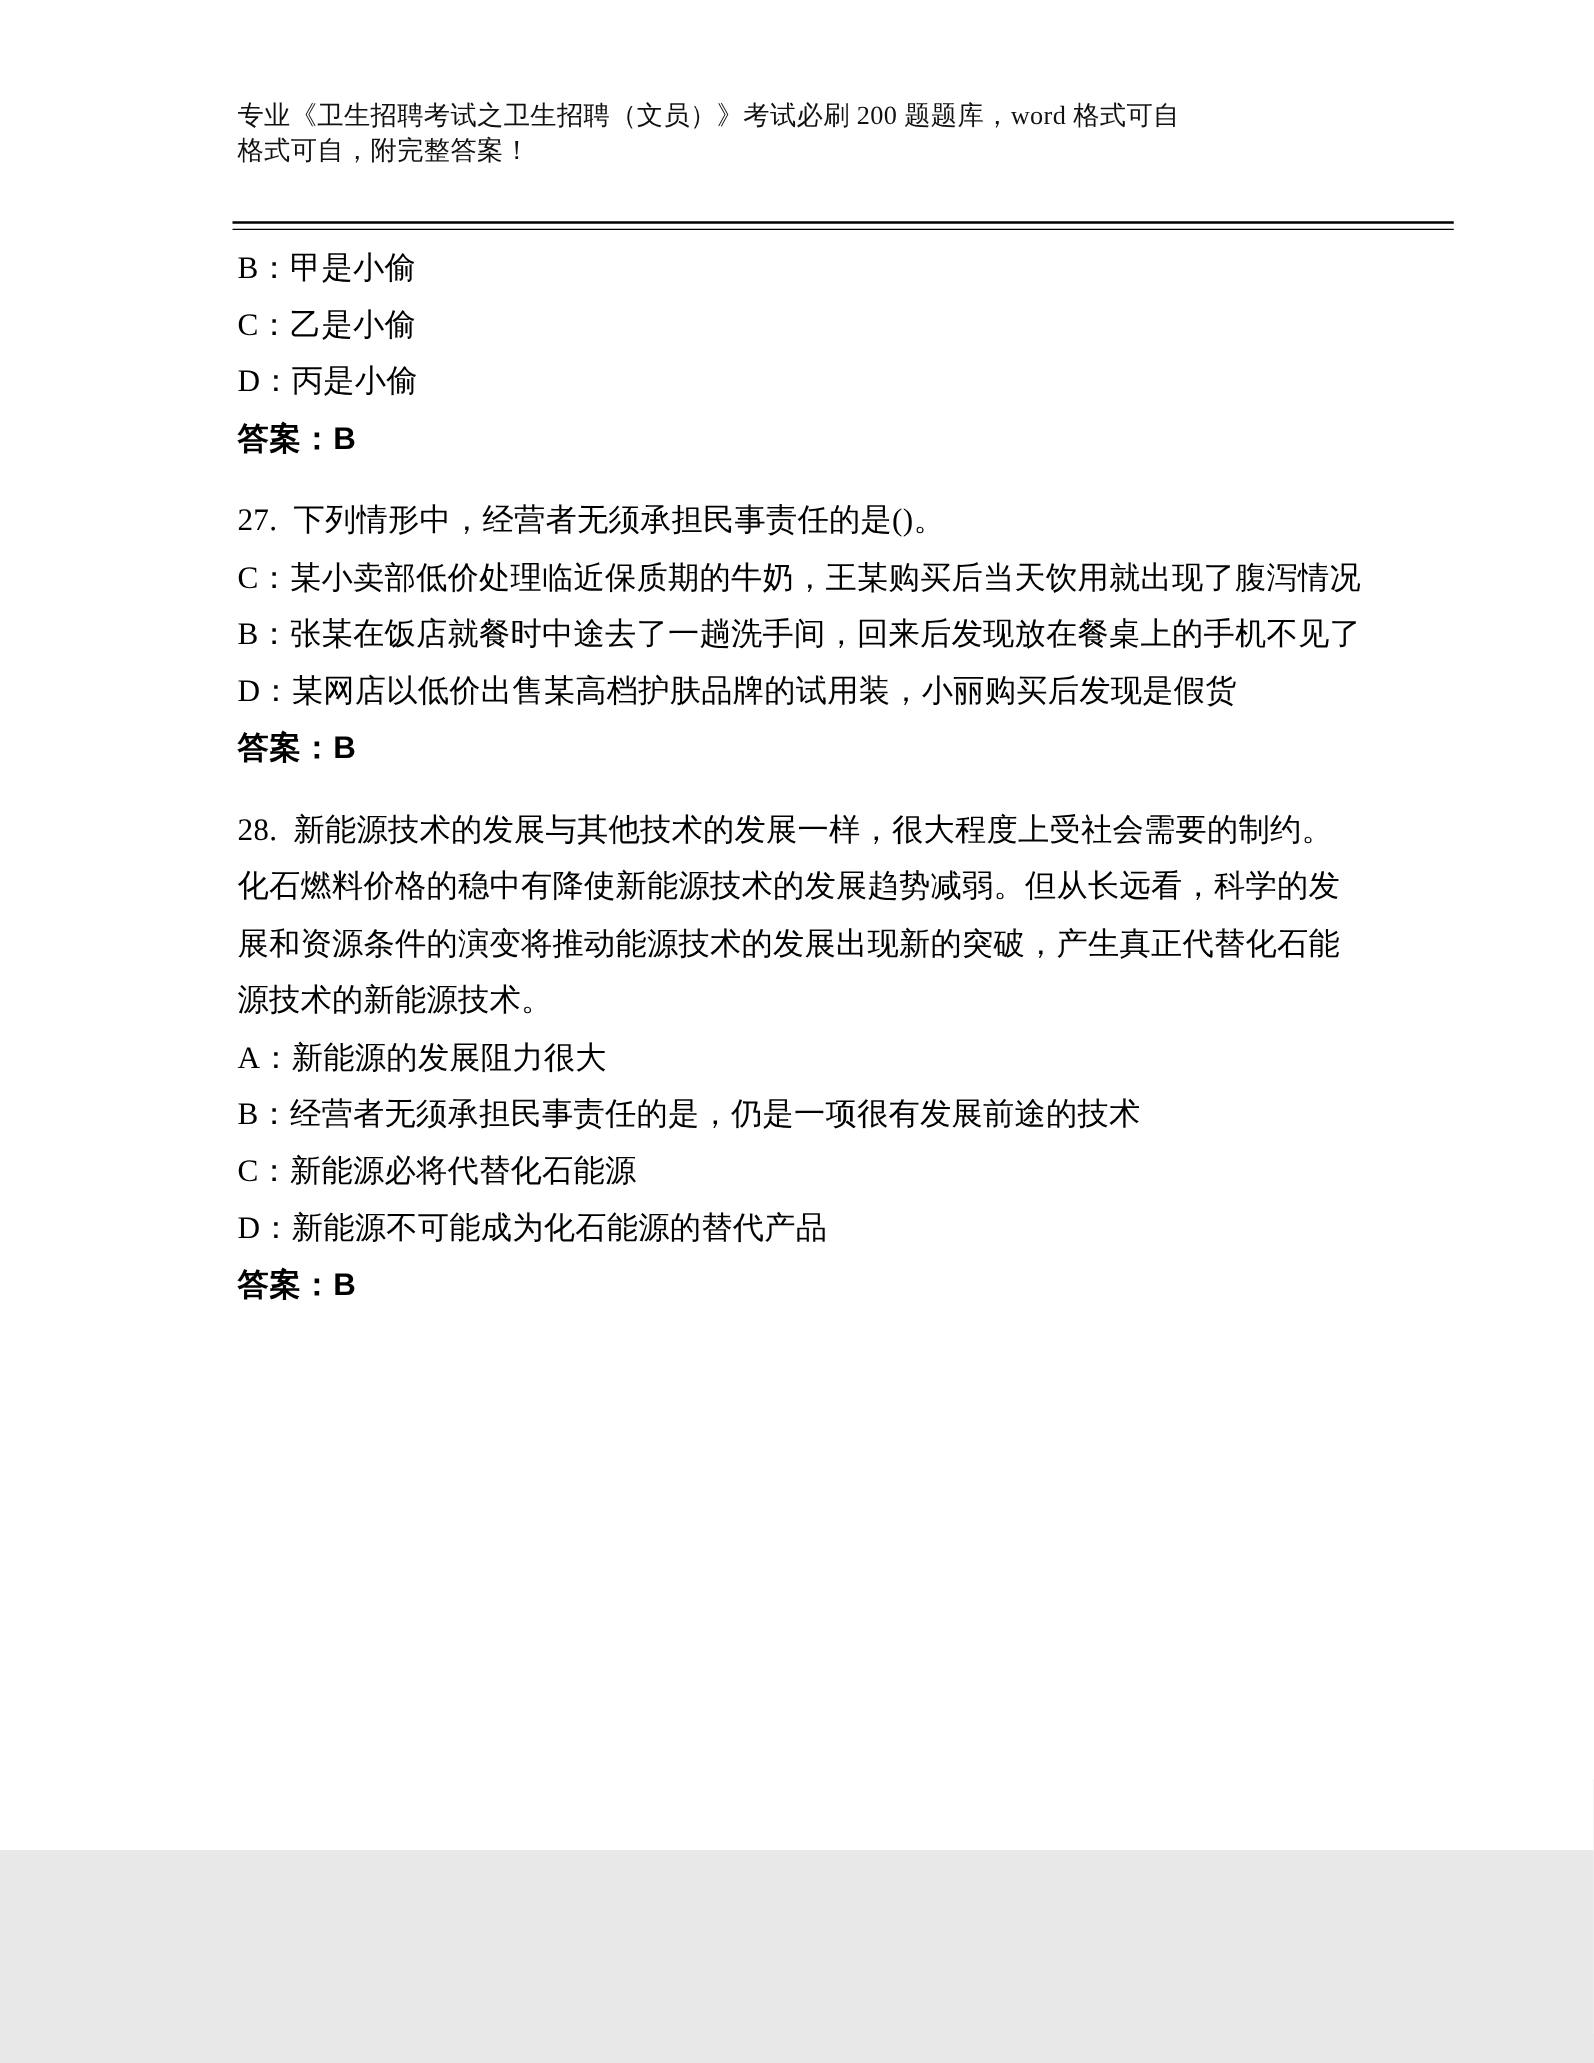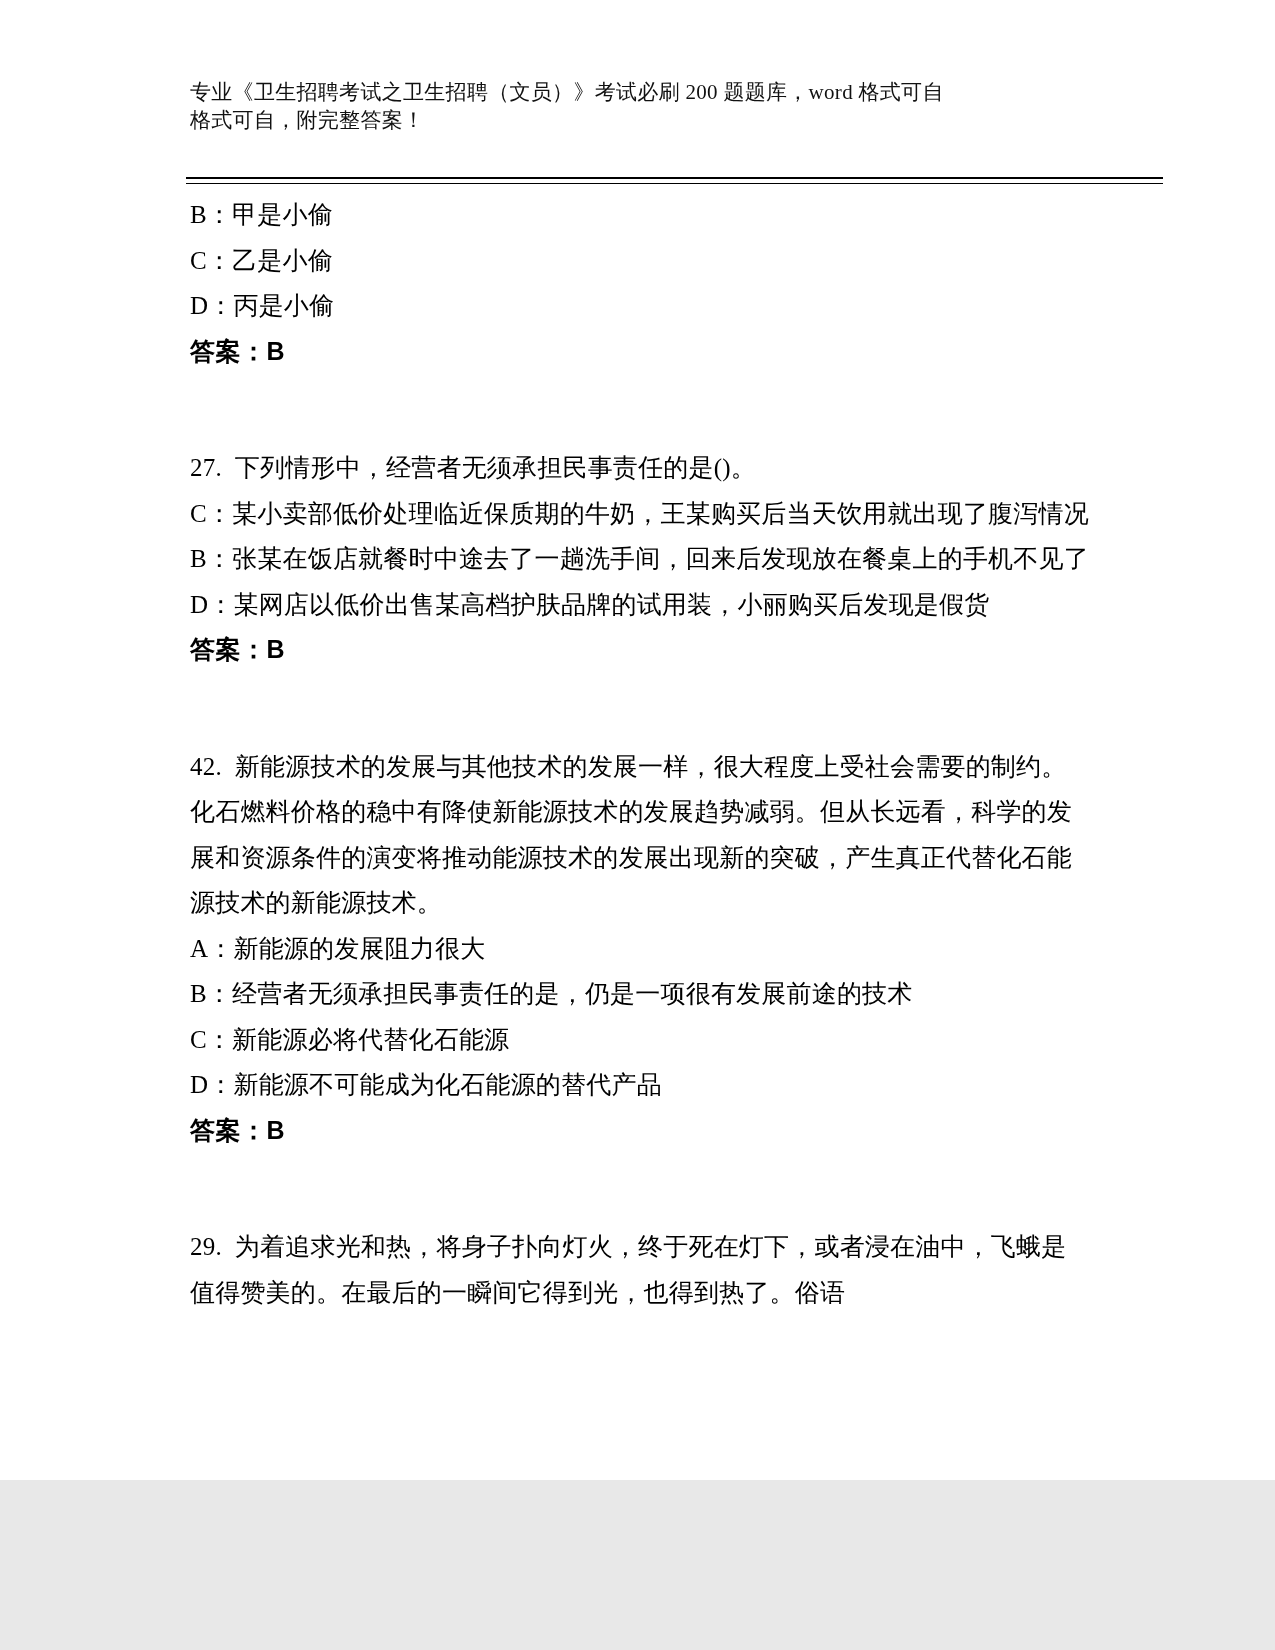--- a/index.html
+++ b/index.html
@@ -23,21 +23,21 @@
     border-top:2px solid #000000;
     border-bottom:1px solid #000000;
   }
   .doc-body{
     position:absolute;left:190px;top:192px;width:900px;
     font-size:25px;line-height:45.5px;letter-spacing:0.2px;
     line-break:anywhere;
     overflow-wrap:anywhere;
     text-align:left;
   }
-  .sec + .sec{margin-top:71px;}
+  .sec + .sec{margin-top:20px;}
   .para{margin:0;padding:0;}
   .qnum{margin-right:13px;}
   .answer{
     font-weight:700;
     font-family:"Liberation Sans","DejaVu Sans",sans-serif;
     letter-spacing:0.5px;
   }
 </style>
 </head>
 <body>
@@ -62,26 +62,23 @@
 
     <section class="sec">
       <p class="para"><span class="qnum">27.</span><span>下列情形中，经营者无须承担民事责任的是()。</span></p>
       <p class="para"><span class="opt-label">C：</span><span>某小卖部低价处理临近保质期的牛奶，王某购买后当天饮用就出现了腹泻情况</span></p>
       <p class="para"><span class="opt-label">B：</span><span>张某在饭店就餐时中途去了一趟洗手间，回来后发现放在餐桌上的手机不见了</span></p>
       <p class="para"><span class="opt-label">D：</span><span>某网店以低价出售某高档护肤品牌的试用装，小丽购买后发现是假货</span></p>
       <p class="para answer"><span>答案：</span><span>B</span></p>
     </section>
 
     <section class="sec">
-      <p class="para"><span class="qnum">42.</span><span>新能源技术的发展与其他技术的发展一样，很大程度上受社会需要的制约。化石燃料价格的稳中有降使新能源技术的发展趋势减弱。但从长远看，科学的发展和资源条件的演变将推动能源技术的发展出现新的突破，产生真正代替化石能源技术的新能源技术。</span></p>
+      <p class="para"><span class="qnum">28.</span><span>新能源技术的发展与其他技术的发展一样，很大程度上受社会需要的制约。化石燃料价格的稳中有降使新能源技术的发展趋势减弱。但从长远看，科学的发展和资源条件的演变将推动能源技术的发展出现新的突破，产生真正代替化石能源技术的新能源技术。</span></p>
       <p class="para"><span class="opt-label">A：</span><span>新能源的发展阻力很大</span></p>
       <p class="para"><span class="opt-label">B：</span><span>经营者无须承担民事责任的是，仍是一项很有发展前途的技术</span></p>
       <p class="para"><span class="opt-label">C：</span><span>新能源必将代替化石能源</span></p>
       <p class="para"><span class="opt-label">D：</span><span>新能源不可能成为化石能源的替代产品</span></p>
       <p class="para answer"><span>答案：</span><span>B</span></p>
     </section>
 
-    <section class="sec">
-      <p class="para"><span class="qnum">29.</span><span>为着追求光和热，将身子扑向灯火，终于死在灯下，或者浸在油中，飞蛾是值得赞美的。在最后的一瞬间它得到光，也得到热了。俗语</span></p>
-    </section>
 
   </main>
 </div>
 
 </body></html>

